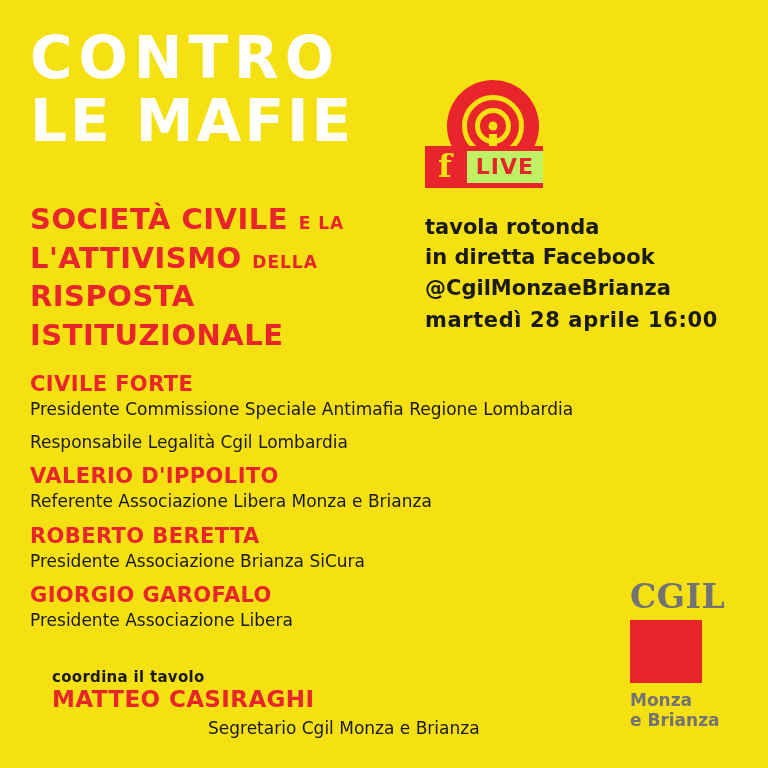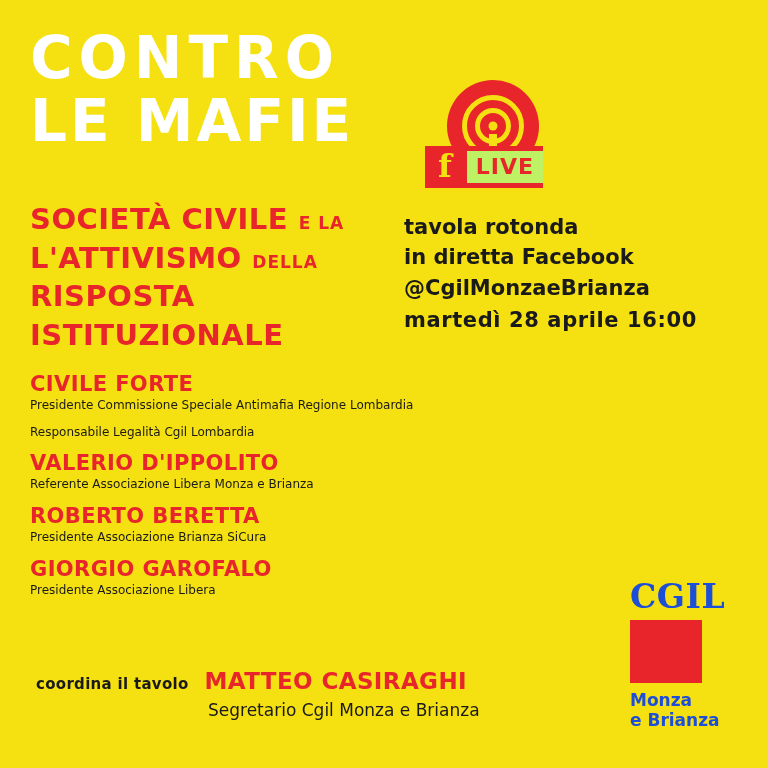--- a/index.html
+++ b/index.html
@@ -145,21 +145,21 @@
     font-weight: bold;
     font-size: 22px;
     letter-spacing: 1px;
     padding: 3px 9px 4px 9px;
     margin-left: 2px;
   }
 
   
   .info-block {
     position: absolute;
-    left: 404px;
+    left: 425px;
     top: 212px;
     width: 320px;
     color: #1a1a1a;
     font-weight: bold;
   }
   .info-line {
     font-size: 21px;
     line-height: 1.45;
     white-space: nowrap;
   }
@@ -180,35 +180,36 @@
   }
   .speaker-name {
     color: #e8252a;
     font-weight: bold;
     font-size: 21px;
     letter-spacing: 0.4px;
     line-height: 1.15;
   }
   .speaker-role {
     color: #1a1a1a;
-    font-size: 12px;
+    font-size: 17px;
     line-height: 1.3;
     margin-top: 2px;
   }
 
   
   .moderator {
     position: absolute;
     left: 36px;
     top: 668px;
     width: 560px;
   }
   .mod-row {
     display: flex;
     align-items: baseline;
+    flex-direction: column;
   }
   .mod-label {
     color: #1a1a1a;
     font-weight: bold;
     font-size: 15px;
     letter-spacing: 0.3px;
   }
   .mod-name {
     color: #e8252a;
     font-weight: bold;
@@ -222,21 +223,21 @@
     margin-top: 6px;
     margin-left: 172px;
   }
 
   
   .cgil-logo {
     position: absolute;
     left: 630px;
     top: 580px;
     width: 110px;
-    color: #1d4ed8;
+    color: #737373;
   }
   .cgil-word {
     font-weight: bold;
     font-size: 33px;
     letter-spacing: 0.5px;
     line-height: 1;
     font-family: "DejaVu Serif", serif;
   }
   .cgil-square {
     margin-top: 7px;

